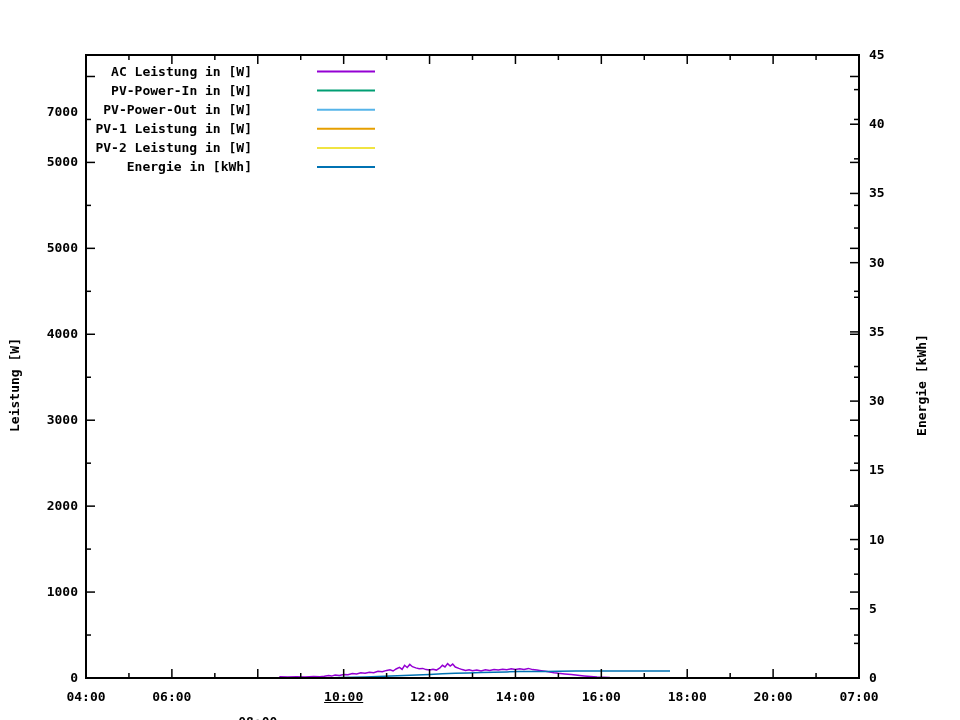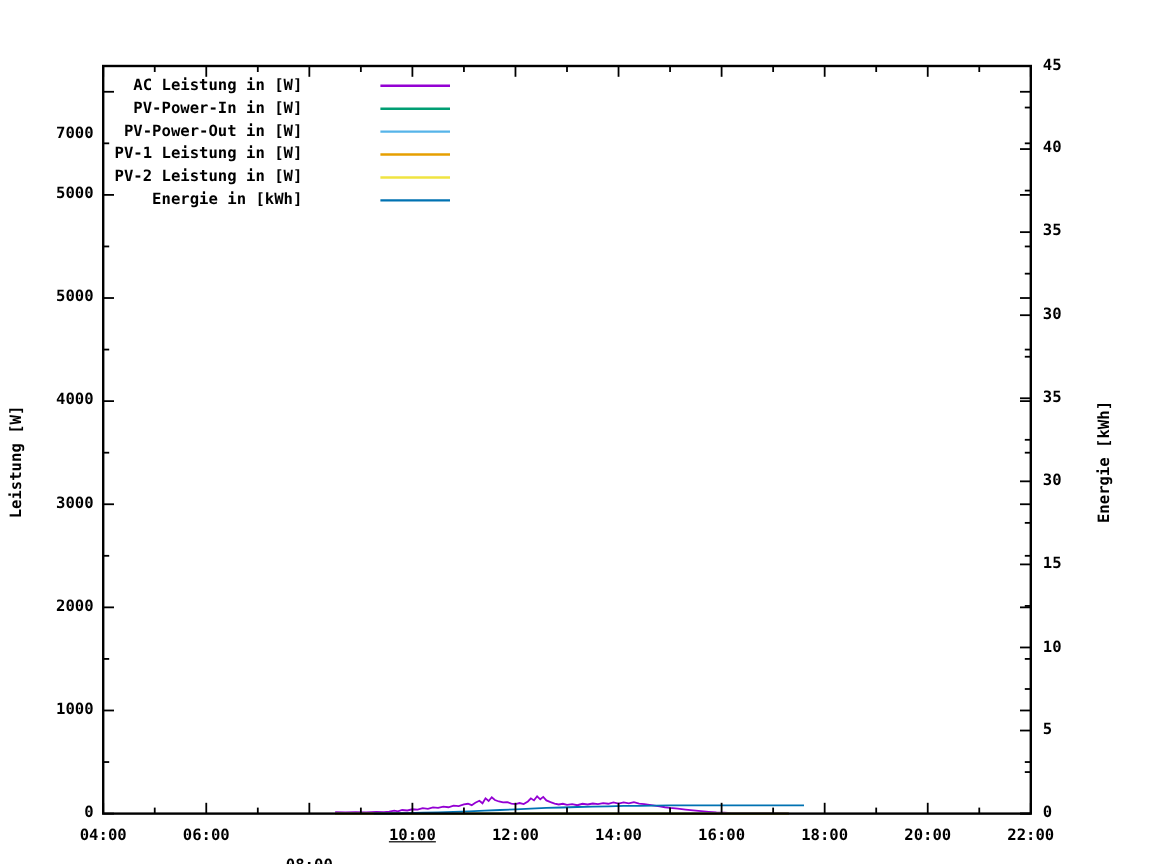--- a/index.html
+++ b/index.html
@@ -126,21 +126,21 @@
   <div id="labels">
       <div class="lbl ticklbl-x" style="left: 54px; top: 689px;">04:00</div>
       <div class="lbl ticklbl-x" style="left: 139.889px; top: 689px;">06:00</div>
       <div class="lbl ticklbl-x" style="left: 225.778px; top: 714px;">08:00</div>
       <div class="lbl ticklbl-x" style="left: 311.667px; top: 689px; text-decoration: underline;">10:00</div>
       <div class="lbl ticklbl-x" style="left: 397.556px; top: 689px;">12:00</div>
       <div class="lbl ticklbl-x" style="left: 483.444px; top: 689px;">14:00</div>
       <div class="lbl ticklbl-x" style="left: 569.333px; top: 689px;">16:00</div>
       <div class="lbl ticklbl-x" style="left: 655.222px; top: 689px;">18:00</div>
       <div class="lbl ticklbl-x" style="left: 741.111px; top: 689px;">20:00</div>
-      <div class="lbl ticklbl-x" style="left: 827px; top: 689px;">22:00</div>
+      <div class="lbl ticklbl-x" style="left: 827px; top: 689px;">07:00</div>
       <div class="lbl ticklbl-left" style="left: 16px; top: 670px;">0</div>
       <div class="lbl ticklbl-left" style="left: 16px; top: 584.069px;">1000</div>
       <div class="lbl ticklbl-left" style="left: 16px; top: 498.138px;">2000</div>
       <div class="lbl ticklbl-left" style="left: 16px; top: 412.207px;">3000</div>
       <div class="lbl ticklbl-left" style="left: 16px; top: 326.276px;">4000</div>
       <div class="lbl ticklbl-left" style="left: 16px; top: 240.345px;">5000</div>
       <div class="lbl ticklbl-left" style="left: 16px; top: 154.414px;">5000</div>
       <div class="lbl ticklbl-left" style="left: 16px; top: 68.4828px; margin-top: 36px;">7000</div>
       <div class="lbl ticklbl-right" style="left: 869px; top: 670px;">0</div>
       <div class="lbl ticklbl-right" style="left: 869px; top: 600.778px;">5</div>

